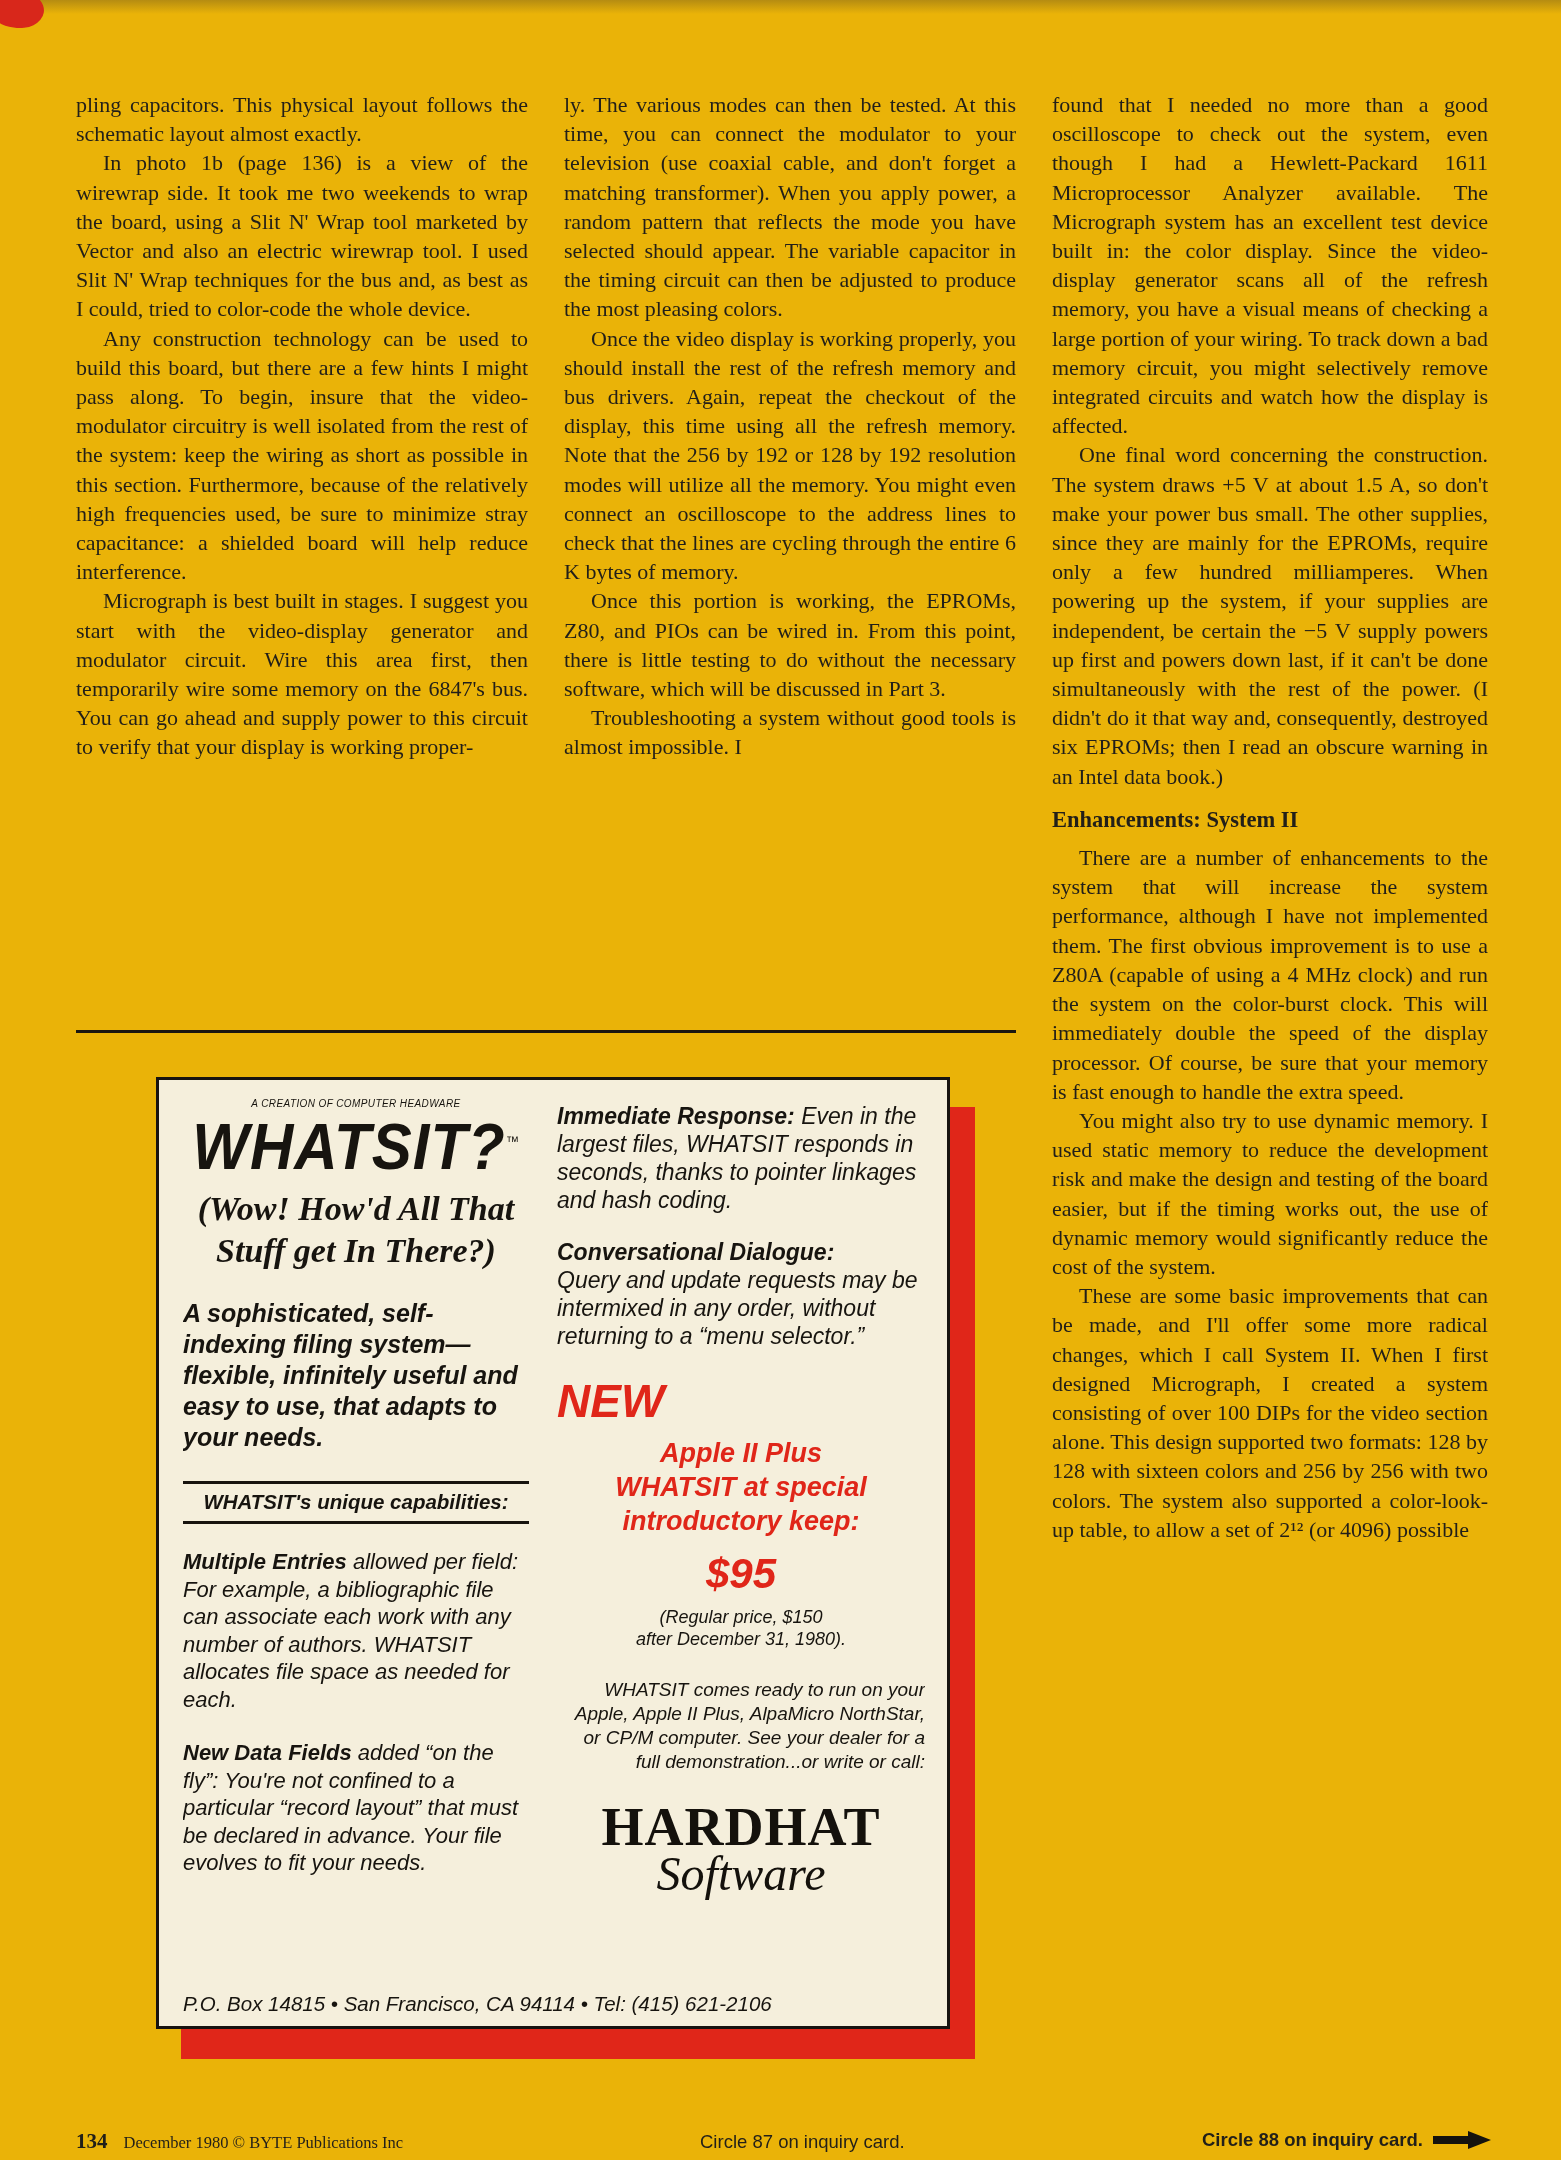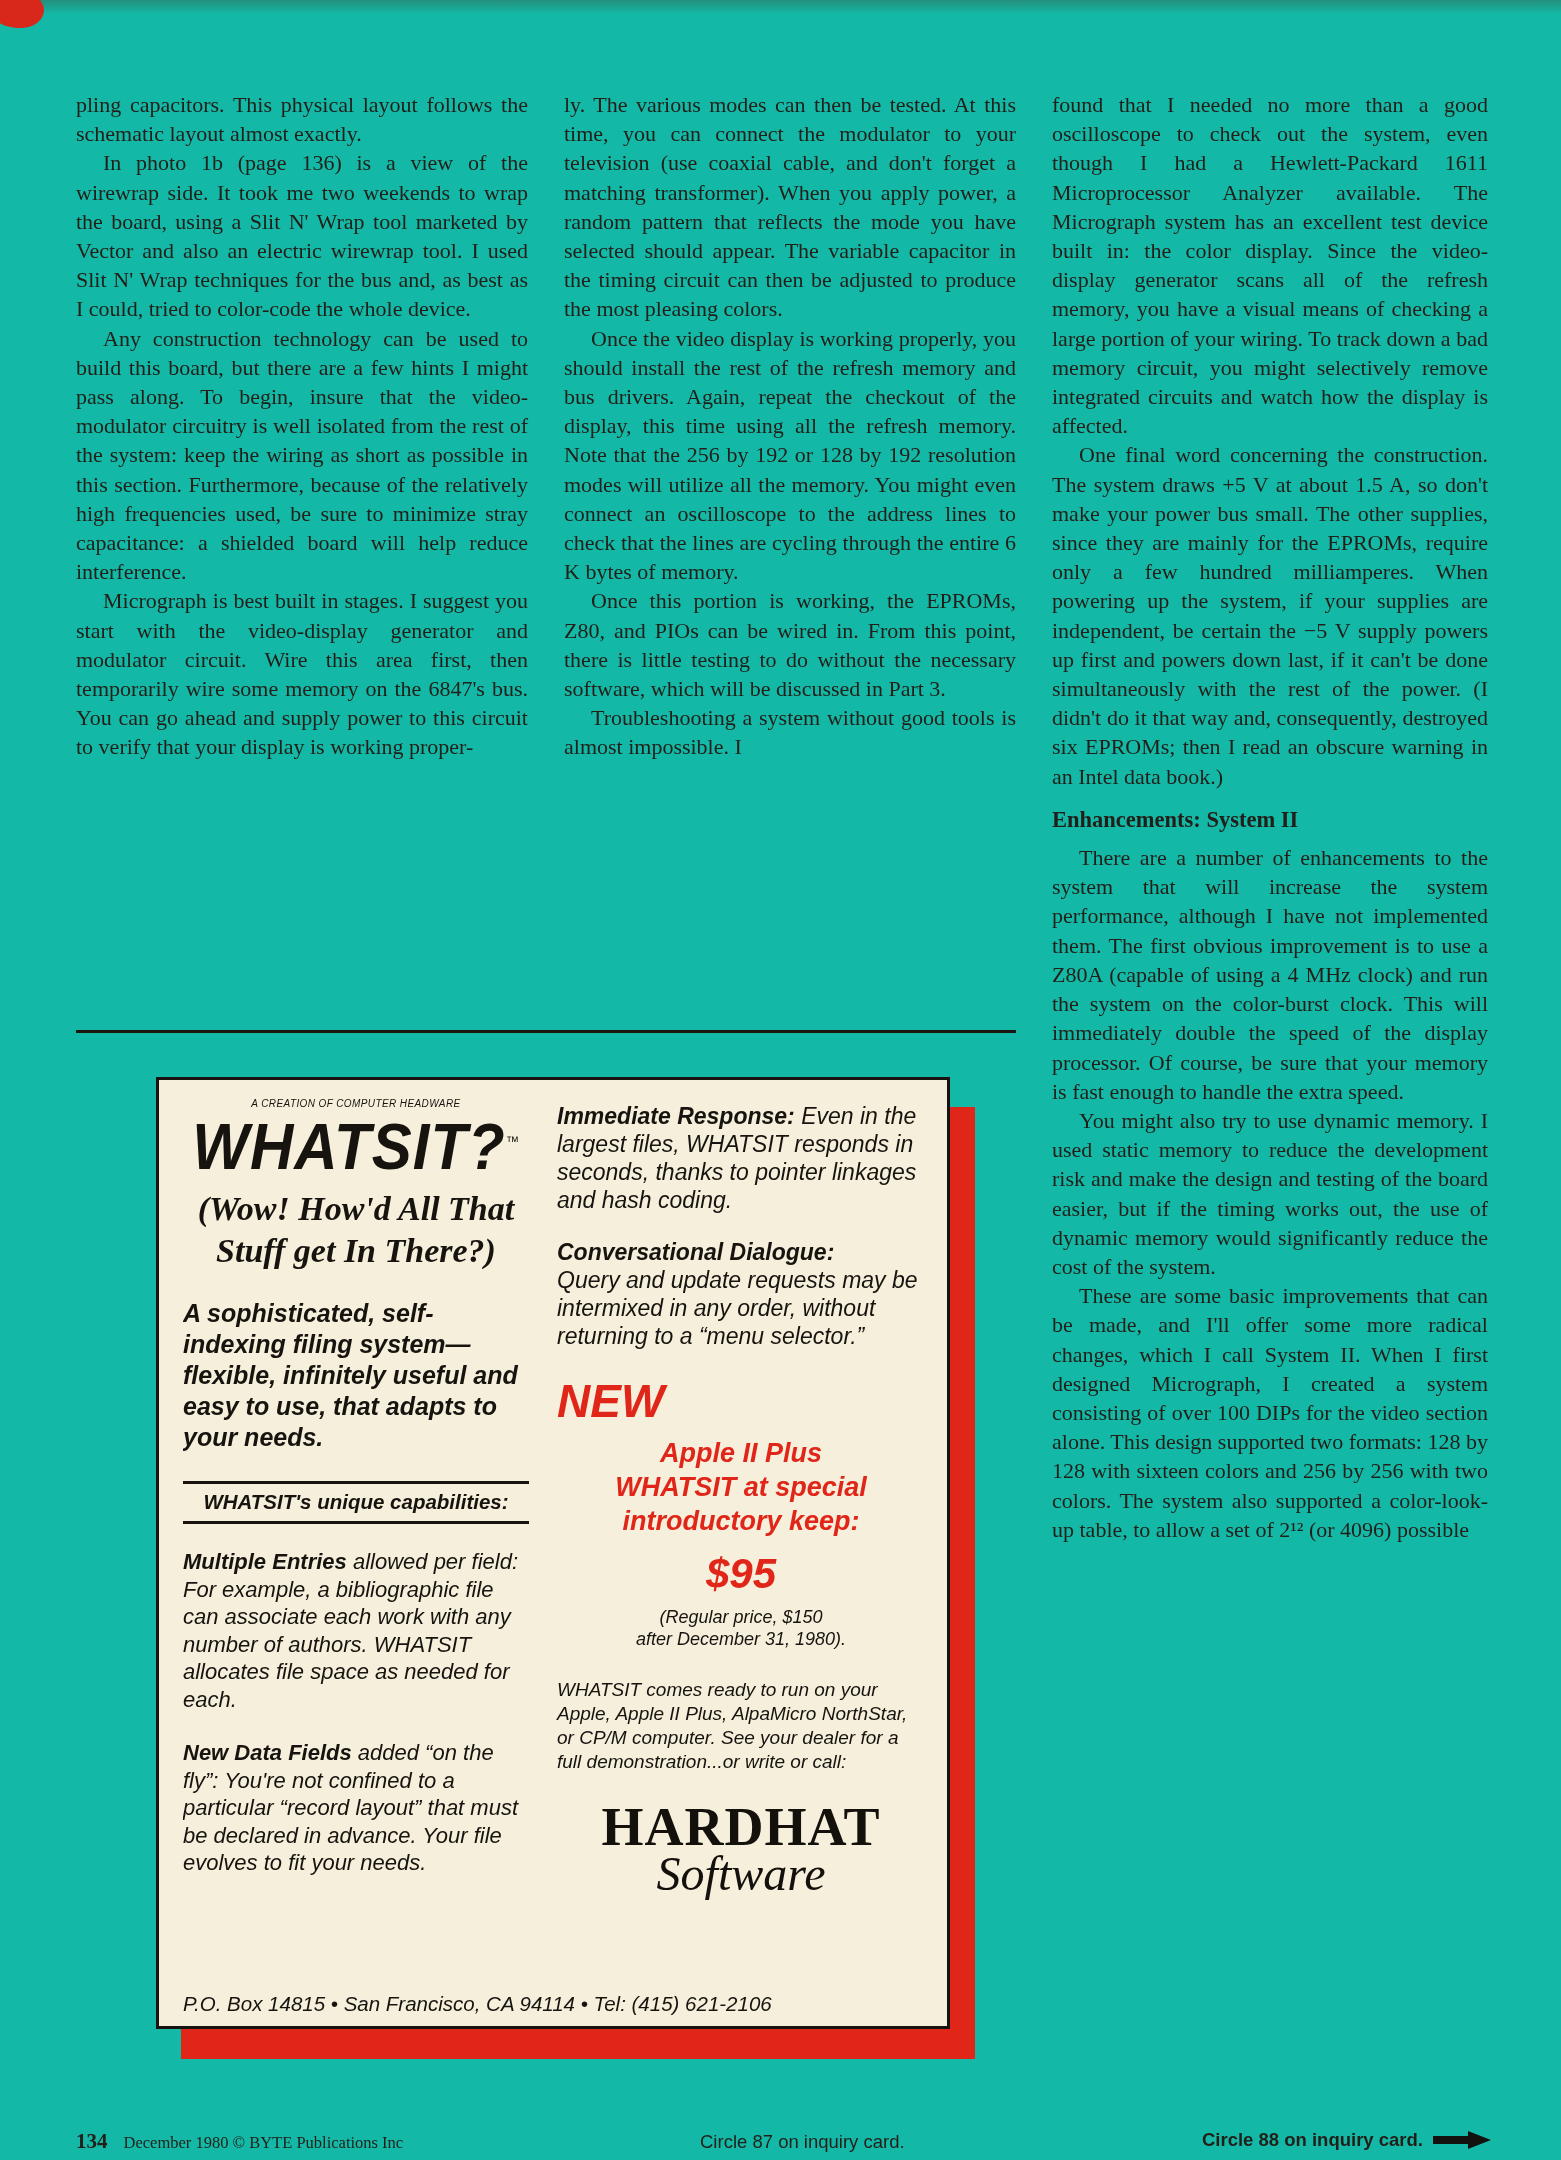--- a/index.html
+++ b/index.html
@@ -1,21 +1,21 @@
 <!DOCTYPE html>
 <html><head>
 <meta charset="utf-8">
 <style>
   * { margin:0; padding:0; box-sizing:border-box; }
   html,body { width:1561px; }
   body { font-family:"Liberation Serif", serif; }
 
   .page {
     position:relative; width:1561px; height:2160px;
-    background:#14b8a6; overflow:hidden; color:#211e18;
+    background:#eab308; overflow:hidden; color:#211e18;
   }
   .page::before {
     content:""; position:absolute; top:0; left:0; width:100%; height:14px;
     background:linear-gradient(180deg, rgba(70,58,38,0.32), rgba(70,58,38,0));
     pointer-events:none; z-index:5;
   }
   .corner-mark {
     position:absolute; top:-10px; left:-8px; width:52px; height:38px;
     background:#d8271b; border-radius:40% 55% 60% 45%;
     transform:rotate(10deg); z-index:6;
@@ -76,21 +76,21 @@
     text-align:center; margin-bottom:24px;
   }
   .feature { font-size:22px; line-height:27.5px; margin-bottom:26px; text-indent:0; }
   .feature.big { font-size:23px; line-height:28px; margin-bottom:24px; }
   .lead-block { display:block; }
 
   .ad-new   { color:#e02619; font-size:46px; font-weight:bold; text-align:left; margin:14px 0 8px; }
   .ad-offer { color:#e02619; font-size:27px; font-weight:bold; line-height:34px; text-align:center; white-space:pre-line; }
   .ad-price { color:#e02619; font-size:42px; font-weight:bold; text-align:center; margin:12px 0 8px; }
   .ad-price-note { font-size:18px; line-height:22px; text-align:center; white-space:pre-line; margin-bottom:28px; }
-  .ad-avail { font-size:19px; line-height:24px; margin-bottom:26px; }
+  .ad-avail { font-size:19px; line-height:24px; margin-bottom:26px;text-align:right; }
 
   .ad-brand { text-align:center; font-style:normal; font-family:"Liberation Serif", serif; color:#14110c; }
   .brand-top { font-size:54px; font-weight:bold; letter-spacing:1px; line-height:1; }
   .brand-bottom { font-size:48px; font-style:italic; line-height:1; margin-top:-4px; }
 
   .ad-contact { font-size:20.5px; padding:10px 0 2px; }
 
   
   .footer {
     position:absolute; top:2082px; left:0; width:100%; height:34px; color:#221f19;margin-top:45px;

